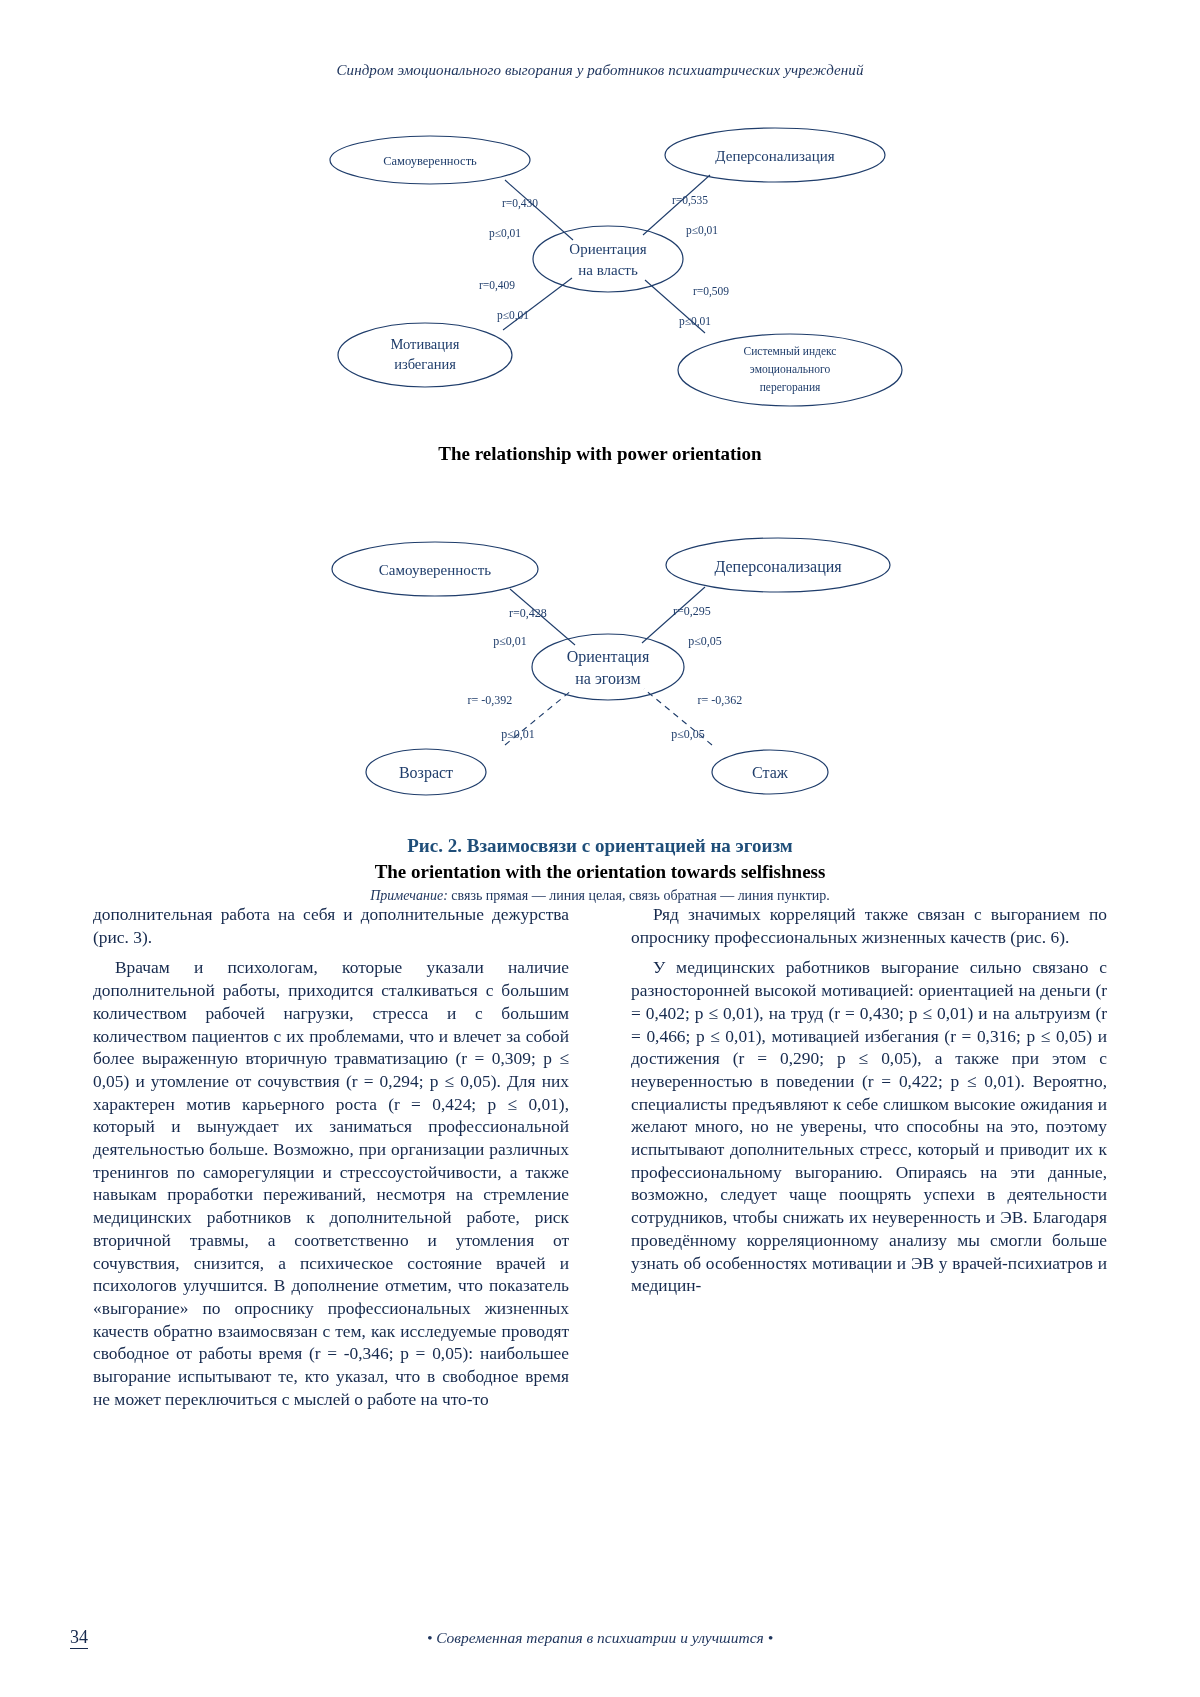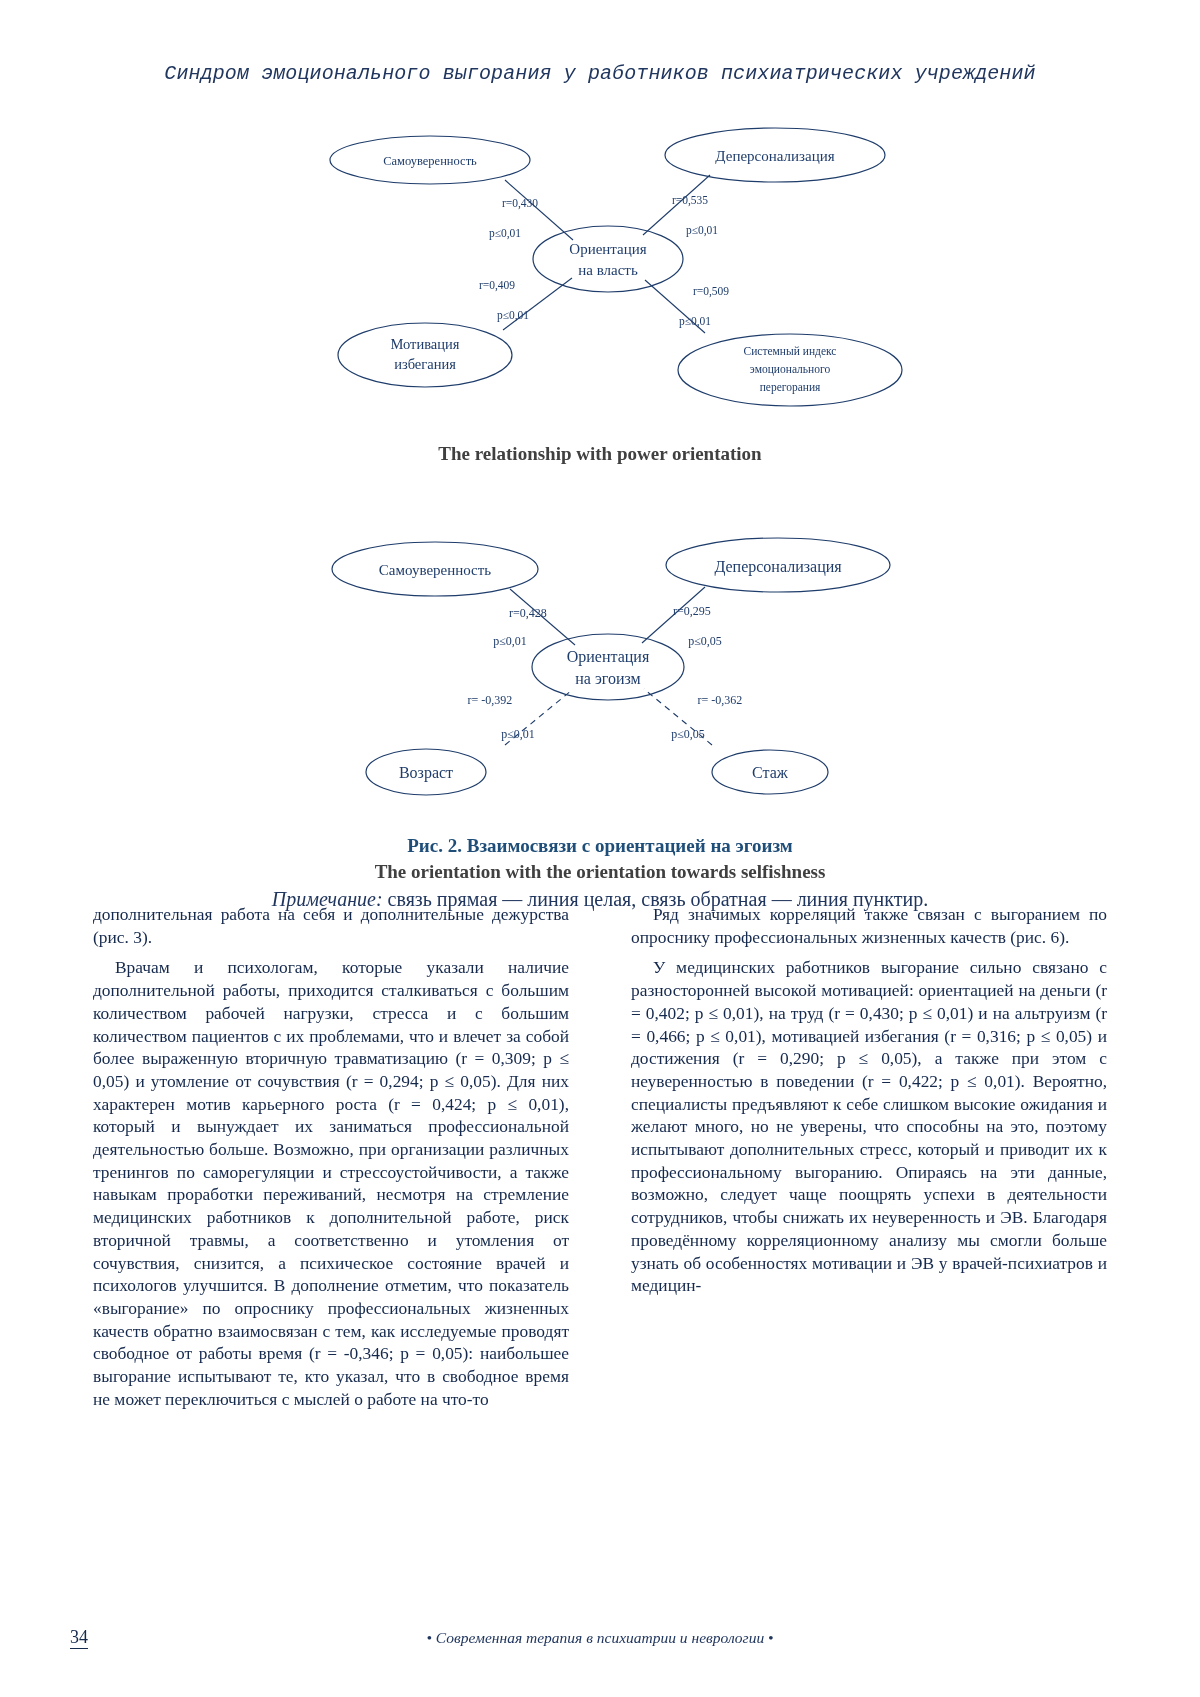--- a/index.html
+++ b/index.html
@@ -10,42 +10,41 @@
     color:#1a2a4a;
     position:relative;
     overflow:hidden;
   }
   .page{position:absolute;inset:0;}
 
   .running-head{
     position:absolute;top:62px;left:0;width:1200px;
     text-align:center;
     font-style:italic;
-    font-size:20px;
+    font-size:15px;
     color:#20365e;
     letter-spacing:.1px;
-    font-family:Liberation Mono, monospace;
   }
 
   
   .figure{position:absolute;left:0;width:1200px;}
   .fig-svg{display:block;margin:0 auto;}
   .fig-caption{
     text-align:center;
     color:#1f4e79;
     font-weight:bold;
     font-size:19px;
     line-height:1.35;
     margin-top:6px;
   }
   .fig-caption .ru{color:#1f4e79;}
-  .fig-caption .en{color:#404040;}
+  .fig-caption .en{color:#000000;}
   .fig-note{
     text-align:center;
-    font-size:20px;
+    font-size:14px;
     color:#20365e;
     margin-top:4px;
   }
   .fig-note i{font-style:italic;}
 
   
   .columns{
     position:absolute;
     top:895px;left:85px;
     width:1030px;
@@ -187,15 +186,15 @@
       <p>дополнительная работа на себя и дополнительные дежурства (рис. 3).</p>
       <p class="ind">Врачам и психологам, которые указали наличие дополнительной работы, приходится сталкиваться с большим количеством рабочей нагрузки, стресса и с большим количеством пациентов с их проблемами, что и влечет за собой более выраженную вторичную травматизацию (r = 0,309; p ≤ 0,05) и утомление от сочувствия (r = 0,294; p ≤ 0,05). Для них характерен мотив карьерного роста (r = 0,424; p ≤ 0,01), который и вынуждает их заниматься профессиональной деятельностью больше. Возможно, при организации различных тренингов по саморегуляции и стрессоустойчивости, а также навыкам проработки переживаний, несмотря на стремление медицинских работников к дополнительной работе, риск вторичной травмы, а соответственно и утомления от сочувствия, снизится, а психическое состояние врачей и психологов улучшится. В дополнение отметим, что показатель «выгорание» по опроснику профессиональных жизненных качеств обратно взаимосвязан с тем, как исследуемые проводят свободное от работы время (r = -0,346; p = 0,05): наибольшее выгорание испытывают те, кто указал, что в свободное время не может переключиться с мыслей о работе на что-то</p>
     </div>
     <div class="col col-right">
       <p class="ind">Ряд значимых корреляций также связан с выгоранием по опроснику профессиональных жизненных качеств (рис. 6).</p>
       <p class="ind">У медицинских работников выгорание сильно связано с разносторонней высокой мотивацией: ориентацией на деньги (r = 0,402; p ≤ 0,01), на труд (r = 0,430; p ≤ 0,01) и на альтруизм (r = 0,466; p ≤ 0,01), мотивацией избегания (r = 0,316; p ≤ 0,05) и достижения (r = 0,290; p ≤ 0,05), а также при этом с неуверенностью в поведении (r = 0,422; p ≤ 0,01). Вероятно, специалисты предъявляют к себе слишком высокие ожидания и желают много, но не уверены, что способны на это, поэтому испытывают дополнительных стресс, который и приводит их к профессиональному выгоранию. Опираясь на эти данные, возможно, следует чаще поощрять успехи в деятельности сотрудников, чтобы снижать их неуверенность и ЭВ. Благодаря проведённому корреляционному анализу мы смогли больше узнать об особенностях мотивации и ЭВ у врачей-психиатров и медицин-</p>
     </div>
   </div>
 
   <div class="folio">34</div>
-  <div class="footer-center">• Современная терапия в психиатрии и неврологии •</div>
+  <div class="footer-center">• Современная терапия в психиатрии и улучшится •</div>
 
 </div>
 
 </body></html>

